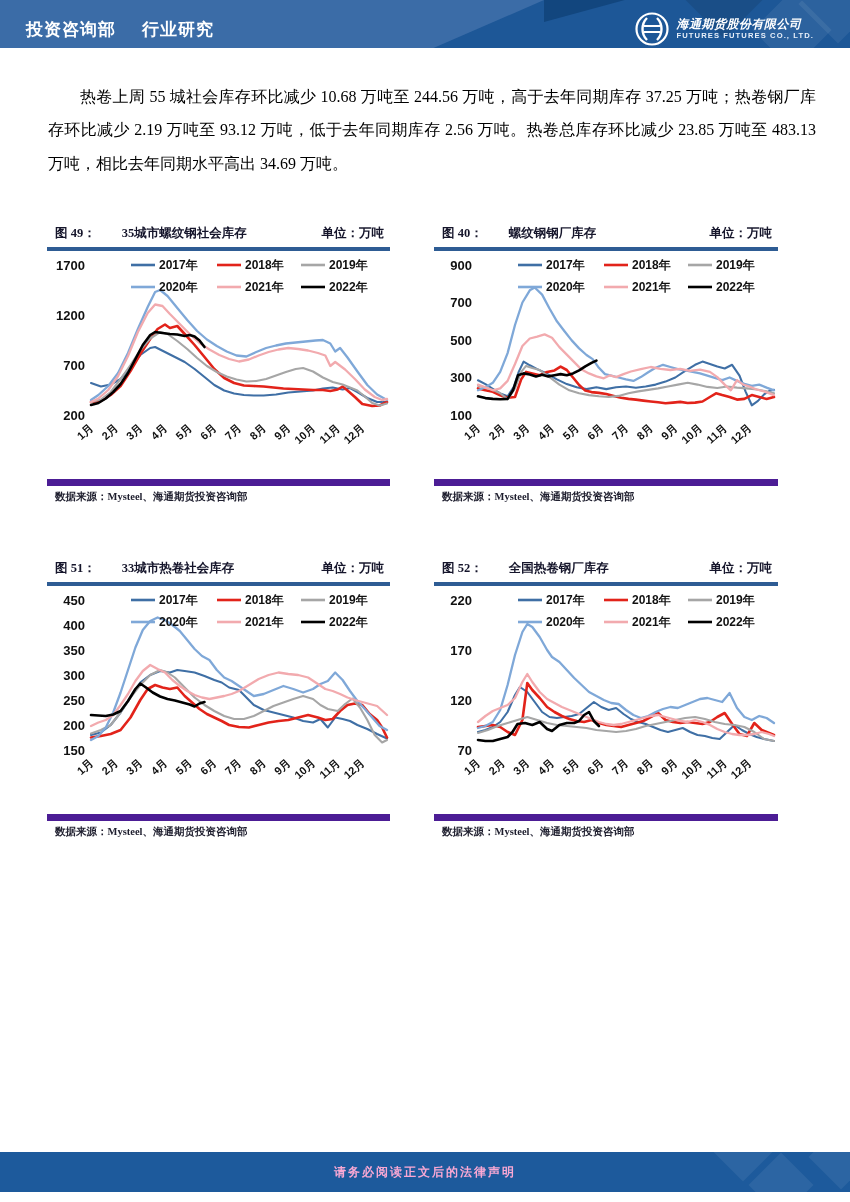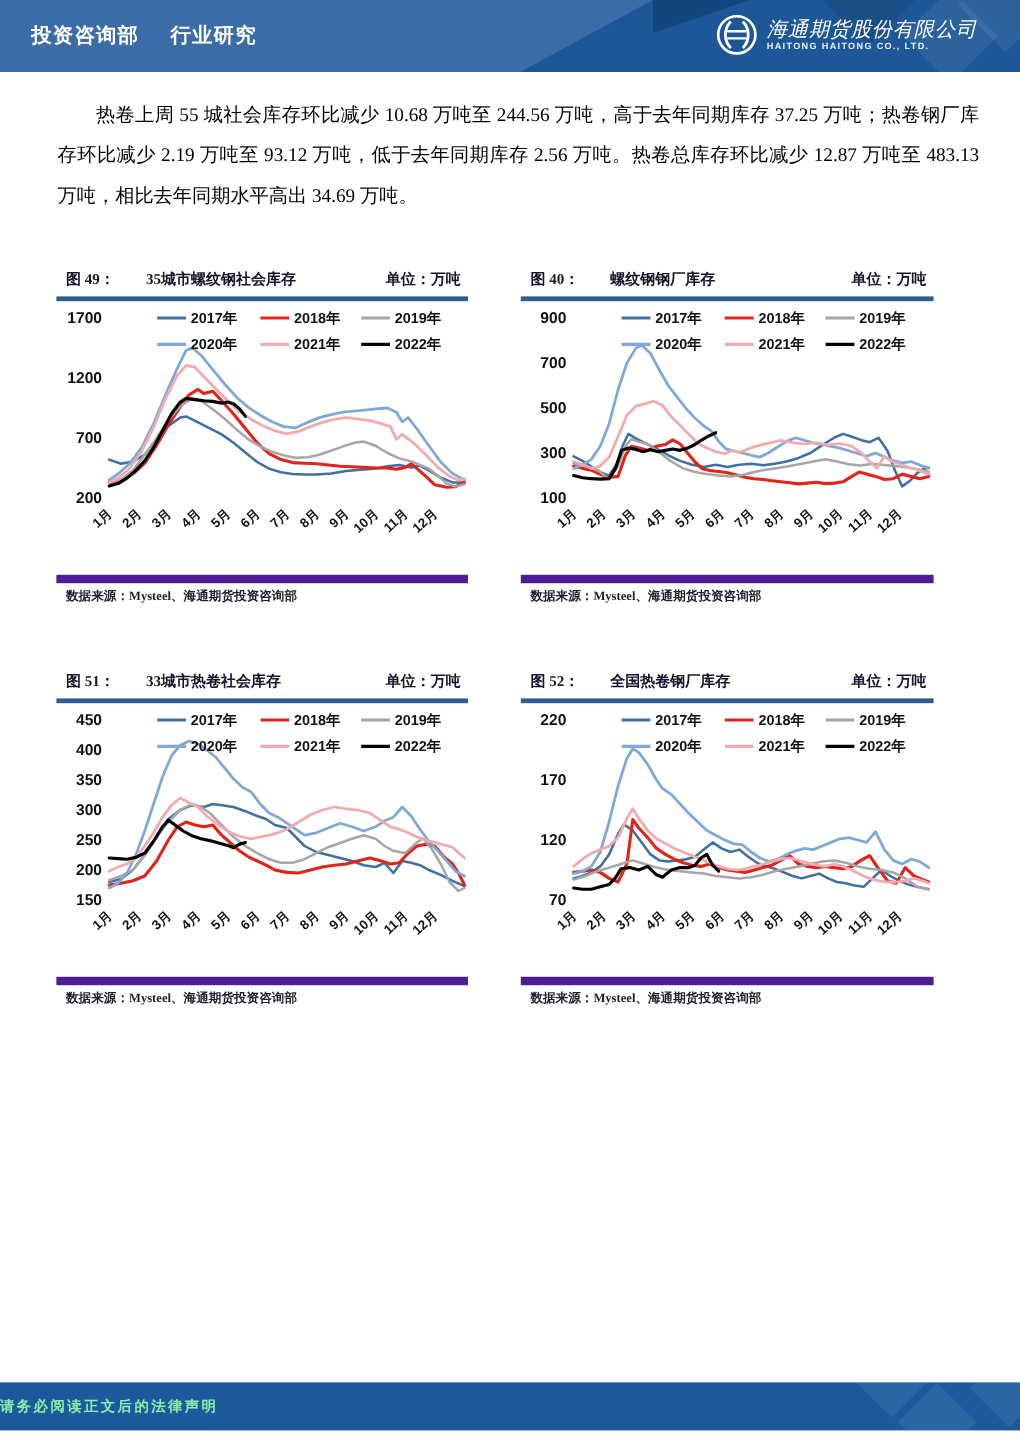--- a/index.html
+++ b/index.html
@@ -1,28 +1,28 @@
 <!DOCTYPE html>
 <html><head>
 <meta charset="utf-8">
 <style>
   html,body{margin:0;padding:0;background:#f2f2f2;}
   .page{position:relative;width:850px;height:1202px;background:#ffffff;margin:0 auto;
         overflow:hidden;outline:1px solid #d9d9d9;font-family:"Liberation Sans",sans-serif;}
 
   
-  .hdr{position:absolute;top:0;left:0;right:0;height:60px;background:#1d5797;overflow:hidden;}
+  .hdr{position:absolute;top:0;left:0;right:0;height:48px;background:#1d5797;overflow:hidden;}
   .hdr-band{position:absolute;inset:0;background:#3b6ca7;clip-path:polygon(0 0,64% 0,51% 100%,0 100%);}
   .hdr-fold{position:absolute;inset:0;background:#12467e;clip-path:polygon(64% 0,73.5% 0,64% 46%);}
   .dia{position:absolute;background:rgba(255,255,255,0.07);transform:rotate(45deg);}
   .dia.dark{background:rgba(0,0,0,0.10);}
   .hdr-title{position:absolute;left:26px;top:18px;color:#fff;font-size:17px;font-weight:bold;letter-spacing:1px;}
   .hdr-title .gap{display:inline-block;width:26px;}
   .logo{position:absolute;right:36px;top:11px;display:flex;align-items:center;gap:7px;color:#fff;}
-  .logo-cn{font-family:"Liberation Serif",serif;font-weight:normal;font-style:italic;font-size:17px;letter-spacing:0.5px;line-height:1.15;}
+  .logo-cn{font-family:"Liberation Serif",serif;font-weight:bold;font-style:italic;font-size:12px;letter-spacing:0.5px;line-height:1.15;}
   .logo-en{font-size:7.6px;letter-spacing:1.1px;font-weight:bold;color:#e8f0fa;}
 
   
   .summary{position:absolute;top:80px;left:48px;right:34px;margin:0;
            font-family:"Liberation Serif","DejaVu Serif",serif;
            font-size:16px;line-height:2.08;color:#000;text-align:justify;text-indent:2em;}
 
   
   .charts{position:absolute;top:213px;left:47px;width:721px;display:grid;
           grid-template-columns:343px 344px;column-gap:34px;row-gap:28px;gap:44px;}
@@ -35,21 +35,21 @@
   .chart-canvas{width:100%;}
   .chart-canvas svg{display:block;}
   .ytick{font:700 13px "Liberation Sans",sans-serif;fill:#111;}
   .xtick{font:700 11px "Liberation Sans",sans-serif;fill:#111;}
   .lgnd{font:700 12px "Liberation Sans",sans-serif;fill:#111;}
   .chart-src{border-top:7px solid #4c1d95;margin-top:2px;padding:4px 0 0 8px;
              font-family:"Liberation Serif",serif;font-size:10.5px;font-weight:bold;color:#1e1e2e;}
 
   
   .ftr{position:absolute;left:0;right:0;bottom:10px;height:40px;background:#1d5a9c;overflow:hidden;}
-  .ftr-text{position:relative;z-index:2;display:block;line-height:40px;color:#86efac;
+  .ftr-text{position:relative;z-index:2;display:block;text-align:center;line-height:40px;color:#f9a8d4;
             font-family:"Liberation Serif",serif;font-size:12px;font-weight:bold;letter-spacing:2px;}
 </style>
 </head>
 <body>
 
 <div class="page">
 
   <header class="hdr">
     <div class="hdr-band"></div>
     <div class="hdr-fold"></div>
@@ -63,26 +63,26 @@
       <span style="display:inline-flex;">
         <svg width="36" height="36" viewBox="-18 -18 36 36">
           <circle cx="0" cy="0" r="15.5" fill="none" stroke="#fff" stroke-width="2.2"></circle>
           <path d="M -5,-11 C -11,-5 -11,5 -5,11" fill="none" stroke="#fff" stroke-width="2.4"></path>
           <path d="M 5,-11 C 11,-5 11,5 5,11" fill="none" stroke="#fff" stroke-width="2.4"></path>
           <path d="M -8,-3 H 8 M -8,3 H 8" fill="none" stroke="#fff" stroke-width="2"></path>
         </svg>
       </span>
       <span class="logo-texts">
         <span class="logo-cn" style="display:block;">海通期货股份有限公司</span>
-        <span class="logo-en" style="display:block;">HAITONG HAITONG CO., LTD.</span>
+        <span class="logo-en" style="display:block;">FUTURES FUTURES CO., LTD.</span>
       </span>
     </div>
   </header>
 
-  <p class="summary">热卷上周 55 城社会库存环比减少 10.68 万吨至 244.56 万吨，高于去年同期库存 37.25 万吨；热卷钢厂库存环比减少 2.19 万吨至 93.12 万吨，低于去年同期库存 2.56 万吨。热卷总库存环比减少 12.87 万吨至 483.13 万吨，相比去年同期水平高出 34.69 万吨。</p>
+  <p class="summary">热卷上周 55 城社会库存环比减少 10.68 万吨至 244.56 万吨，高于去年同期库存 37.25 万吨；热卷钢厂库存环比减少 2.19 万吨至 93.12 万吨，低于去年同期库存 2.56 万吨。热卷总库存环比减少 23.85 万吨至 483.13 万吨，相比去年同期水平高出 34.69 万吨。</p>
 
   <div class="charts">
 
     <section class="chart-block">
       <div class="chart-head">
         <span class="fig-no">图 49：</span>
         <span class="fig-title">35城市螺纹钢社会库存</span>
         <span class="fig-unit">单位：万吨</span>
       </div>
       <div class="chart-canvas">

